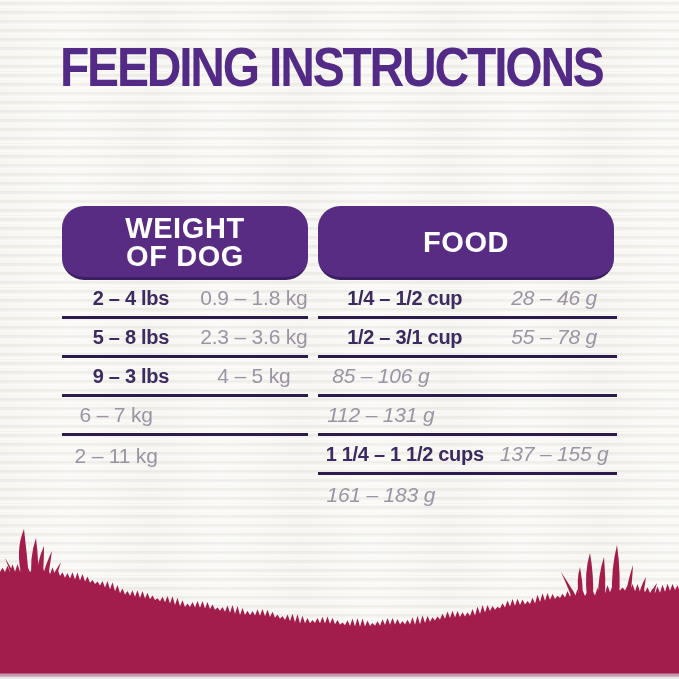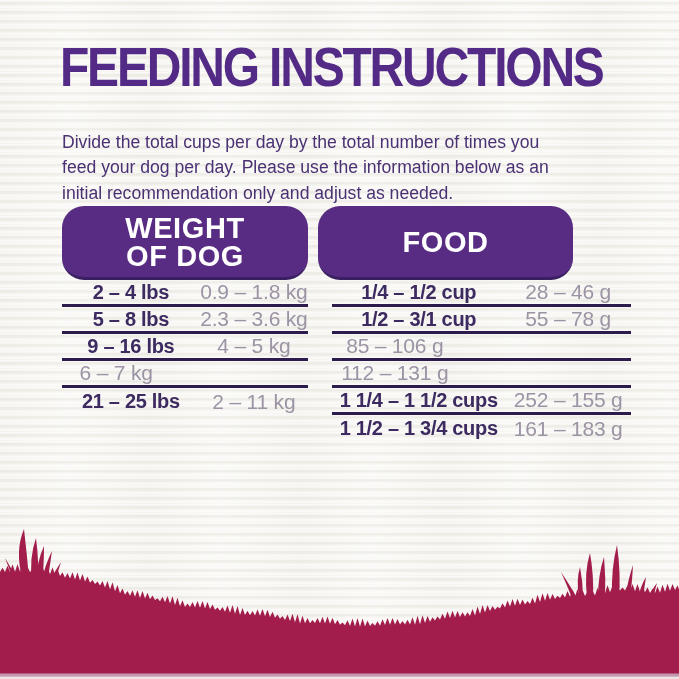--- a/index.html
+++ b/index.html
@@ -27,72 +27,66 @@
     color:#4a3173;font-size:17.6px;line-height:25.3px;
   }
   .hdr{
     position:absolute;top:206px;height:74px;box-sizing:border-box;
     background:#582c83;border-bottom:3px solid #3a1f62;
     color:#ffffff;display:flex;flex-direction:column;
     align-items:center;justify-content:center;
     font-weight:bold;font-size:29px;line-height:28px;letter-spacing:.6px;border-radius:22px;
   }
   .hdr-left{left:62px;width:246px;}
-  .hdr-right{left:318px;width:255px;}
+  .hdr-right{left:318px;width:296px;}
   .half{position:absolute;top:280px;}
   .half.left{left:62px;width:246px;}
-  .half.right{left:332px;width:299px;}
-  .row{height:27px;display:flex;align-items:center;box-sizing:border-box;}
+  .half.right{left:318px;width:299px;}
+  .row{height:39px;display:flex;align-items:center;box-sizing:border-box;}
   .row:not(:last-child){border-bottom:3px solid #2e1b4e;}
   .cell{display:block;text-align:center;white-space:nowrap;}
   .half.left  .c1{width:56%;} .half.left  .c2{width:44%;}
-  .half.right .c1{width:58%;} .half.right .c2{width:42%;}
+  .half.right .c1{width:58%;} .half.right .c2{width:42%;font-style:italic;}
   .bold{font-weight:bold;color:#3c2a60;font-size:20px;letter-spacing:-.3px;}
   .gray{color:#9c93a4;font-size:21px;letter-spacing:-.2px;}
   .grass{position:absolute;left:0;top:0;width:679px;height:679px;pointer-events:none;}
 </style>
 </head>
 <body>
 
 <div class="stage">
 
   <h1 class="title">FEEDING INSTRUCTIONS</h1>
 
-  <div class="intro">
-    <div>Divide the total cups per day by the total number of times you</div>
-    <div>feed your dog per day. Please use the information below as an</div>
-    <div>initial recommendation only and adjust as needed.</div>
-  </div>
 
   <div class="hdr hdr-left">
     <span>WEIGHT</span>
     <span>OF DOG</span>
   </div>
   <div class="hdr hdr-right">
     <span>FOOD</span>
   </div>
 
   <div class="half left">
     <div class="row">
       <span class="cell c1 bold">2 – 4 lbs</span>
       <span class="cell c2 gray">0.9 – 1.8 kg</span>
     </div>
     <div class="row">
       <span class="cell c1 bold">5 – 8 lbs</span>
       <span class="cell c2 gray">2.3 – 3.6 kg</span>
     </div>
     <div class="row">
-      <span class="cell c1 bold">9 – 16 lbs</span>
+      <span class="cell c1 bold">9 – 3 lbs</span>
       <span class="cell c2 gray">4 – 5 kg</span>
     </div>
     <div class="row">
       <span class="cell c2 gray">6 – 7 kg</span>
     </div>
     <div class="row">
-      <span class="cell c1 bold">21 – 25 lbs</span>
       <span class="cell c2 gray">2 – 11 kg</span>
     </div>
   </div>
 
   <div class="half right">
     <div class="row">
       <span class="cell c1 bold">1/4 – 1/2 cup</span>
       <span class="cell c2 gray">28 – 46 g</span>
     </div>
     <div class="row">
@@ -100,24 +94,23 @@
       <span class="cell c2 gray">55 – 78 g</span>
     </div>
     <div class="row">
       <span class="cell c2 gray">85 – 106 g</span>
     </div>
     <div class="row">
       <span class="cell c2 gray">112 – 131 g</span>
     </div>
     <div class="row">
       <span class="cell c1 bold">1 1/4 – 1 1/2 cups</span>
-      <span class="cell c2 gray">252 – 155 g</span>
+      <span class="cell c2 gray">137 – 155 g</span>
     </div>
     <div class="row">
-      <span class="cell c1 bold">1 1/2 – 1 3/4 cups</span>
       <span class="cell c2 gray">161 – 183 g</span>
     </div>
   </div>
 
   <svg class="grass" viewBox="0 0 679 679" xmlns="http://www.w3.org/2000/svg" aria-hidden="true">
     <path id="grass-base" fill="#a31d4c" d="M0,679 L0,572.0 L2.5,567.7 L5.0,571.9 L7.5,565.7 L10.0,571.8 L12.5,564.3 L15.0,571.7 L17.5,564.0 L20.0,571.7 L22.5,564.9 L25.0,571.8 L27.5,567.0 L30.0,572.1 L32.5,569.8 L35.0,572.4 L37.5,568.6 L40.0,572.9 L42.5,567.0 L45.0,573.6 L47.5,566.5 L50.0,574.3 L52.5,567.2 L55.0,575.2 L57.5,569.1 L60.0,576.1 L62.5,572.3 L65.0,577.8 L67.5,573.0 L70.0,578.6 L72.5,572.2 L75.0,579.5 L77.5,572.4 L80.0,580.5 L82.5,573.9 L85.0,581.6 L87.5,576.5 L90.0,582.8 L92.5,580.1 L95.0,584.1 L97.5,581.6 L100.0,585.6 L102.5,580.9 L105.0,587.4 L107.5,581.0 L110.0,589.2 L112.5,582.3 L115.0,591.2 L117.5,584.9 L120.0,593.2 L122.5,588.5 L125.0,594.8 L127.5,591.0 L130.0,595.7 L132.5,590.2 L135.0,596.8 L137.5,590.2 L140.0,597.9 L142.5,591.0 L145.0,598.5 L147.5,592.7 L150.0,599.3 L152.5,595.5 L155.0,600.1 L157.5,598.3 L160.0,601.2 L162.5,596.8 L165.0,602.3 L167.5,595.9 L170.0,603.6 L172.5,596.2 L175.0,604.9 L177.5,597.7 L180.0,606.3 L182.5,600.3 L185.0,606.9 L187.5,603.4 L190.0,607.1 L192.5,602.1 L195.0,607.4 L197.5,601.0 L200.0,607.8 L202.5,600.9 L205.0,608.4 L207.5,602.1 L210.0,609.0 L212.5,604.4 L215.0,609.8 L217.5,607.5 L220.0,610.7 L222.5,607.0 L225.0,611.7 L227.5,605.6 L230.0,612.7 L232.5,605.1 L235.0,613.8 L237.5,606.0 L240.0,614.9 L242.5,608.0 L245.0,615.1 L247.5,610.8 L250.0,615.3 L252.5,611.1 L255.0,615.5 L257.5,609.6 L260.0,615.8 L262.5,609.1 L265.0,616.3 L267.5,609.8 L270.0,617.0 L272.5,611.7 L275.0,617.8 L277.5,614.6 L280.0,618.8 L282.5,615.9 L285.0,619.9 L287.5,614.4 L290.0,621.0 L292.5,613.7 L295.0,622.3 L297.5,614.2 L300.0,623.4 L302.5,615.7 L305.0,623.3 L307.5,618.1 L310.0,623.2 L312.5,619.9 L315.0,623.1 L317.5,617.9 L320.0,623.2 L322.5,616.7 L325.0,623.4 L327.5,616.6 L330.0,623.8 L332.5,617.7 L335.0,624.2 L337.5,619.9 L340.0,624.8 L342.5,622.5 L345.0,625.3 L347.5,620.2 L350.0,625.9 L352.5,618.5 L355.0,626.5 L357.5,617.9 L360.0,626.8 L362.5,618.6 L365.0,626.4 L367.5,620.4 L370.0,626.1 L372.5,622.9 L375.0,625.8 L377.5,621.3 L380.0,625.7 L382.5,619.3 L385.0,625.1 L387.5,618.0 L390.0,624.8 L392.5,617.9 L395.0,624.5 L397.5,619.1 L400.0,624.4 L402.5,621.0 L405.0,624.4 L407.5,619.8 L410.0,624.5 L412.5,617.3 L415.0,624.7 L417.5,615.8 L420.0,624.2 L422.5,615.3 L425.0,622.9 L427.5,615.9 L430.0,621.7 L432.5,617.3 L435.0,620.6 L437.5,616.6 L440.0,619.6 L442.5,613.7 L445.0,618.8 L447.5,611.6 L450.0,618.0 L452.5,610.7 L455.0,617.5 L457.5,611.1 L460.0,617.0 L462.5,612.3 L465.0,616.4 L467.5,612.2 L470.0,615.9 L472.5,608.9 L475.0,615.4 L477.5,606.4 L480.0,614.1 L482.5,605.0 L485.0,612.6 L487.5,604.9 L490.0,611.1 L492.5,605.9 L495.0,609.8 L497.5,606.7 L500.0,608.6 L502.5,603.3 L505.0,607.5 L507.5,600.6 L510.0,606.6 L512.5,599.0 L515.0,605.8 L517.5,598.7 L520.0,605.1 L522.5,599.5 L525.0,604.5 L527.5,600.9 L530.0,604.0 L532.5,597.7 L535.0,603.5 L537.5,594.8 L540.0,602.0 L542.5,593.2 L545.0,600.8 L547.5,593.0 L550.0,599.8 L552.5,594.0 L555.0,598.9 L557.5,595.7 L560.0,598.1 L562.5,593.8 L565.0,597.4 L567.5,591.1 L570.0,596.8 L572.5,589.5 L575.0,596.4 L577.5,589.1 L580.0,596.2 L582.5,589.9 L585.0,596.0 L587.5,591.5 L590.0,595.9 L592.5,590.5 L595.0,595.5 L597.5,587.7 L600.0,594.3 L602.5,585.8 L605.0,593.2 L607.5,585.2 L610.0,592.2 L612.5,585.8 L615.0,591.3 L617.5,587.3 L620.0,590.5 L622.5,587.5 L625.0,590.6 L627.5,585.4 L630.0,590.9 L632.5,584.1 L635.0,591.3 L637.5,584.0 L640.0,591.8 L642.5,585.2 L645.0,592.3 L647.5,587.3 L650.0,593.0 L652.5,588.7 L655.0,593.1 L657.5,586.5 L660.0,592.7 L662.5,584.7 L665.0,591.7 L667.5,583.7 L670.0,590.8 L672.5,584.0 L675.0,590.1 L677.5,585.3 L679.0,589.5 L679,679 Z"></path>
     <g fill="#a31d4c">
       <path d="M22,578 Q15,550 24,529 Q27,555 29,578 Z"></path>
       <path d="M32,581 Q29,558 36,538 Q39,562 38,581 Z"></path>
       <path d="M36,582 Q37,561 44,546 Q44,567 42,582 Z"></path>

